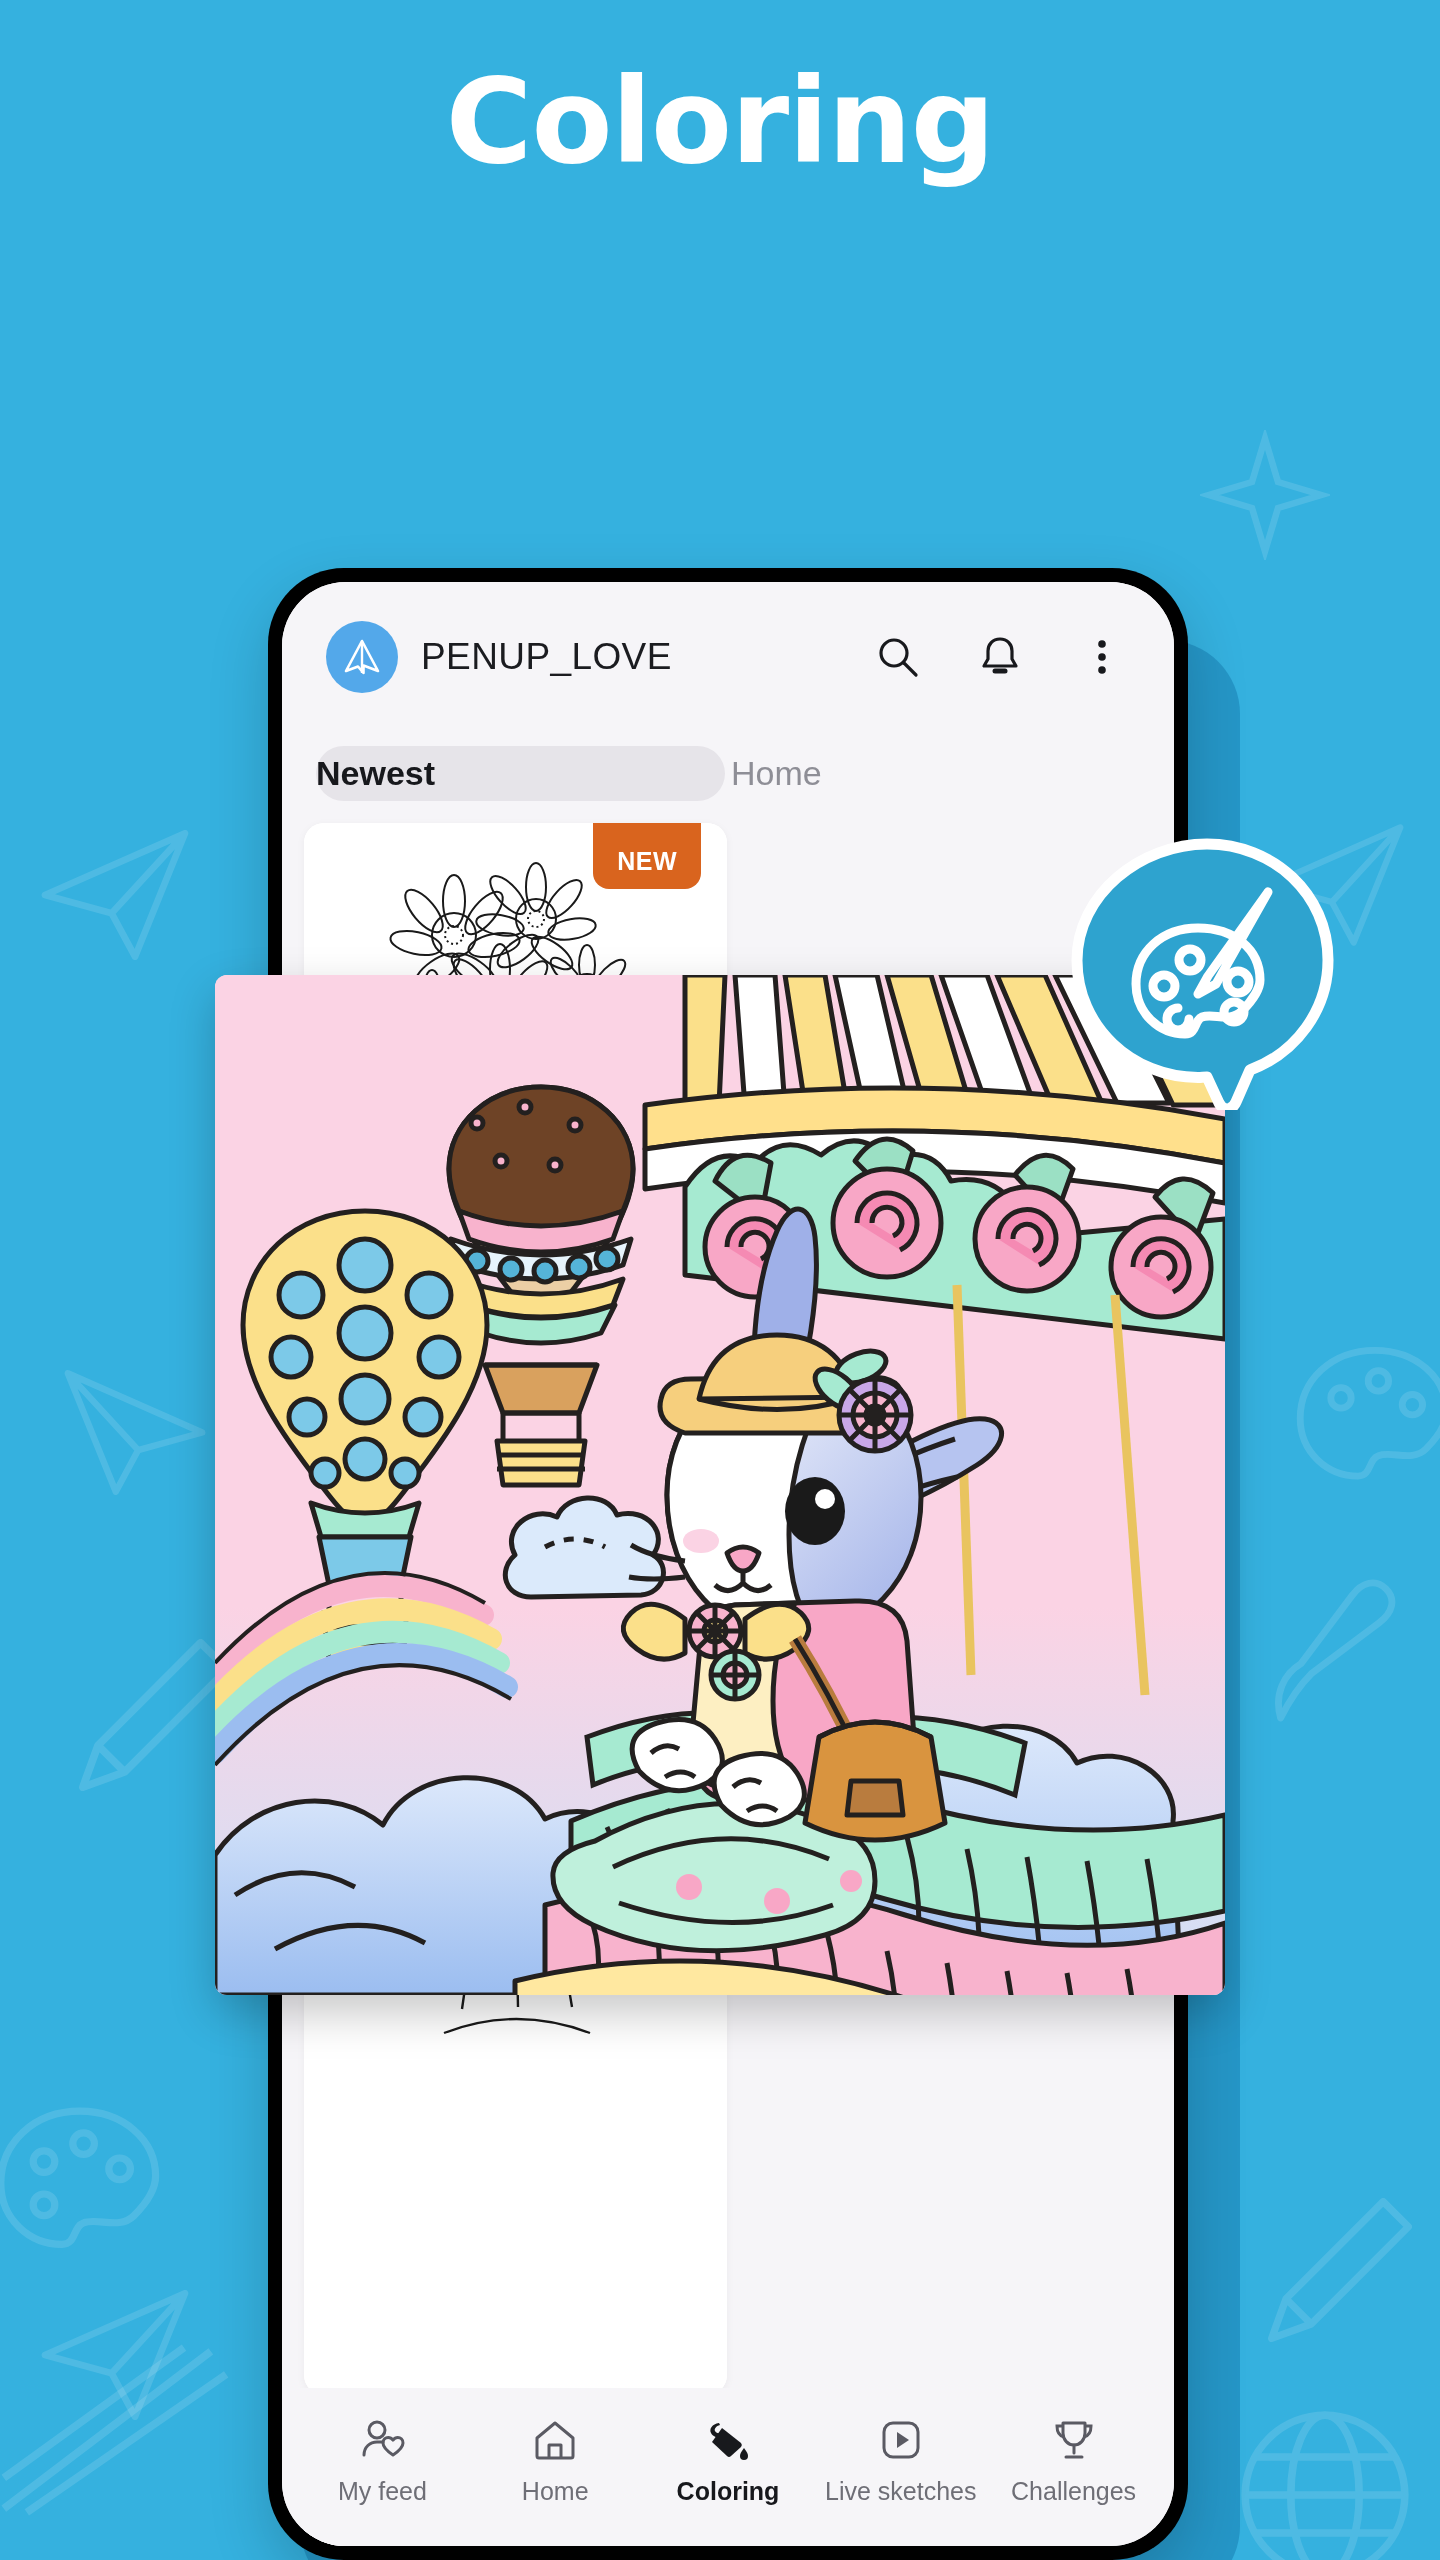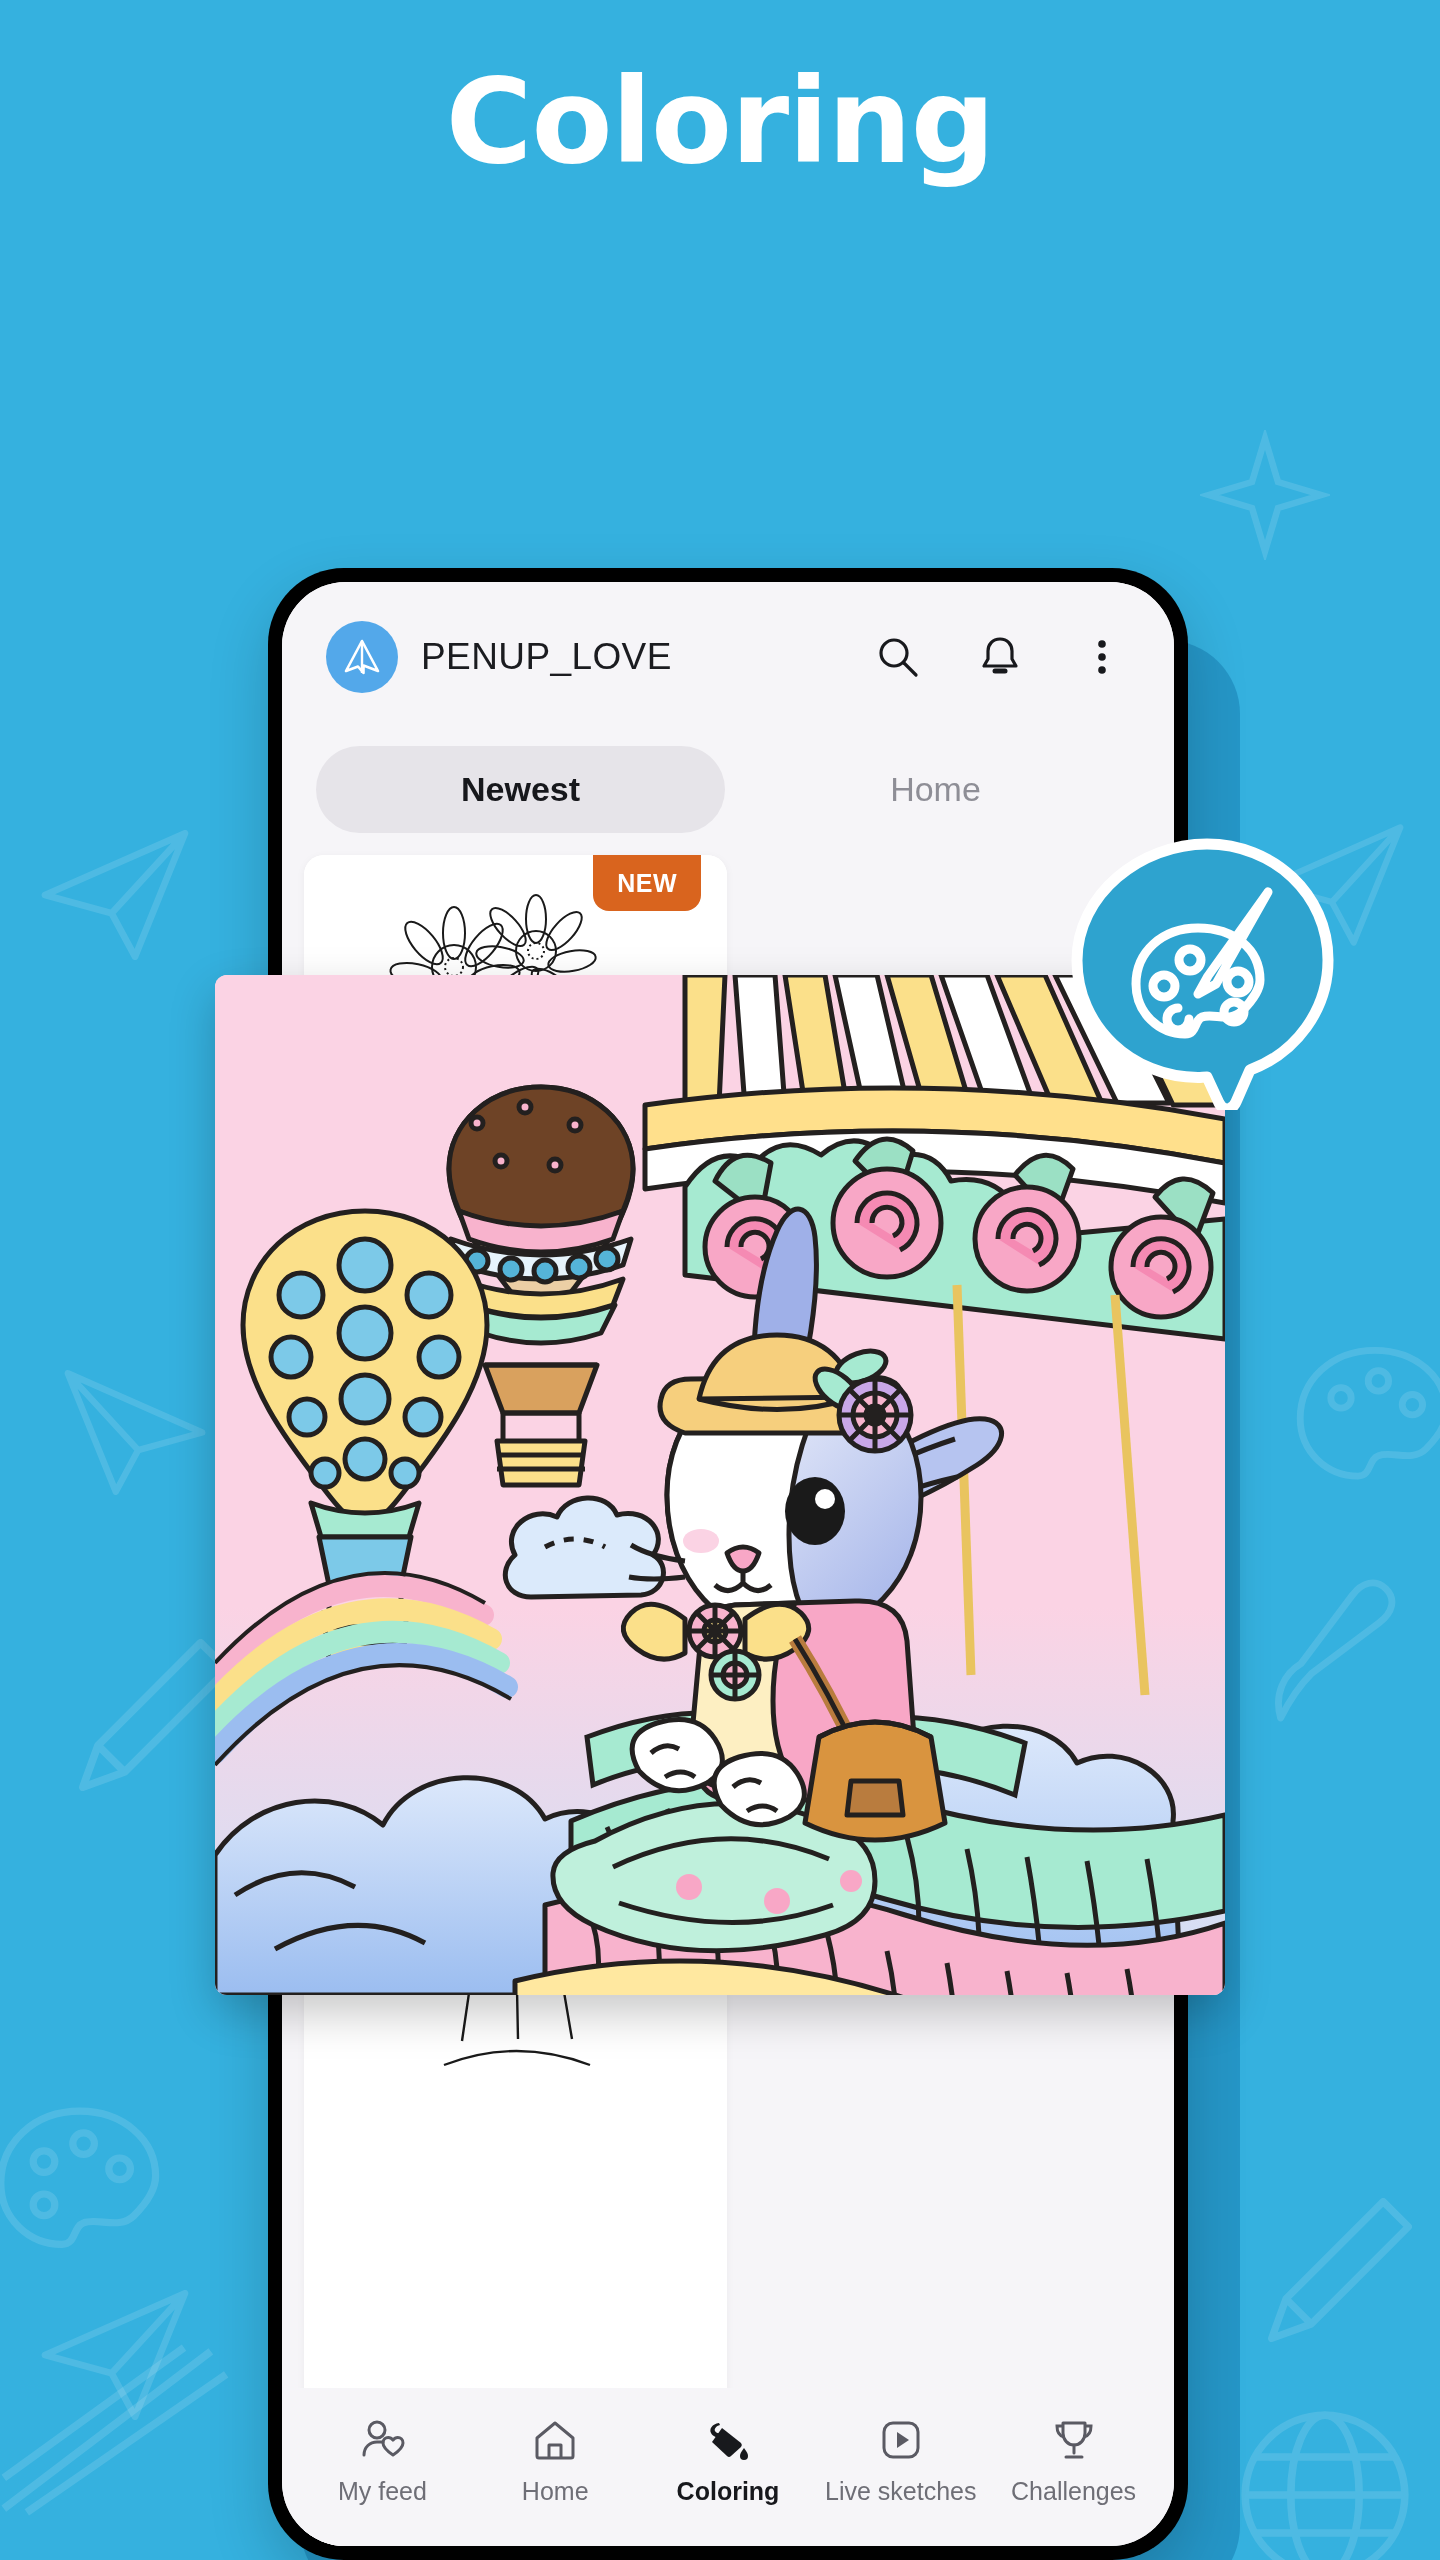--- a/index.html
+++ b/index.html
@@ -77,42 +77,42 @@
   }
   .brand-name {
     font-size: 37px; color: #1b1c20; letter-spacing: .4px;
   }
   .appbar-actions { display: flex; align-items: center; gap: 50px; }
   .icon-btn { width: 52px; height: 52px; display:flex; align-items:center; justify-content:center; }
 
   
   .tabs { display: flex; align-items: center; padding: 14px 34px 22px 34px; gap: 6px; }
   .tab {
-    flex: 1; text-align: center;
+    flex: 1; 
     font-size: 34px; color: #8e8e96;
-    padding: 24px 0; border-radius: 44px;
+    padding: 8px 0; border-radius: 44px;
   }
   .tab.active { background: #e6e4e9; color: #17181c; font-weight: 700; }
 
   
   .grid { display: flex; flex-wrap: wrap; gap: 18px; padding: 0 22px; }
   .card {
     width: 423px; height: 512px;
     background: #ffffff;
     border-radius: 20px;
     position: relative;
     overflow: hidden;
     box-shadow: 0 2px 8px rgba(0,0,0,.05);
   }
   .card svg { display:block; width:100%; height:100%; }
   .new-badge {
     position: absolute; top: 0; right: 26px;
     background: #d9641e; color: #ffffff;
     font-size: 25px; font-weight: 700;
-    padding: 14px 24px 13px 24px;
+    padding: 24px 24px 13px 24px;
     border-radius: 0 0 16px 16px;
     letter-spacing: .5px;
   }
 
   
   .bottomnav {
     position: absolute; left: 0; right: 0; bottom: 0;
     height: 158px;
     background: #f6f5f8;
     display: flex; align-items: center;

